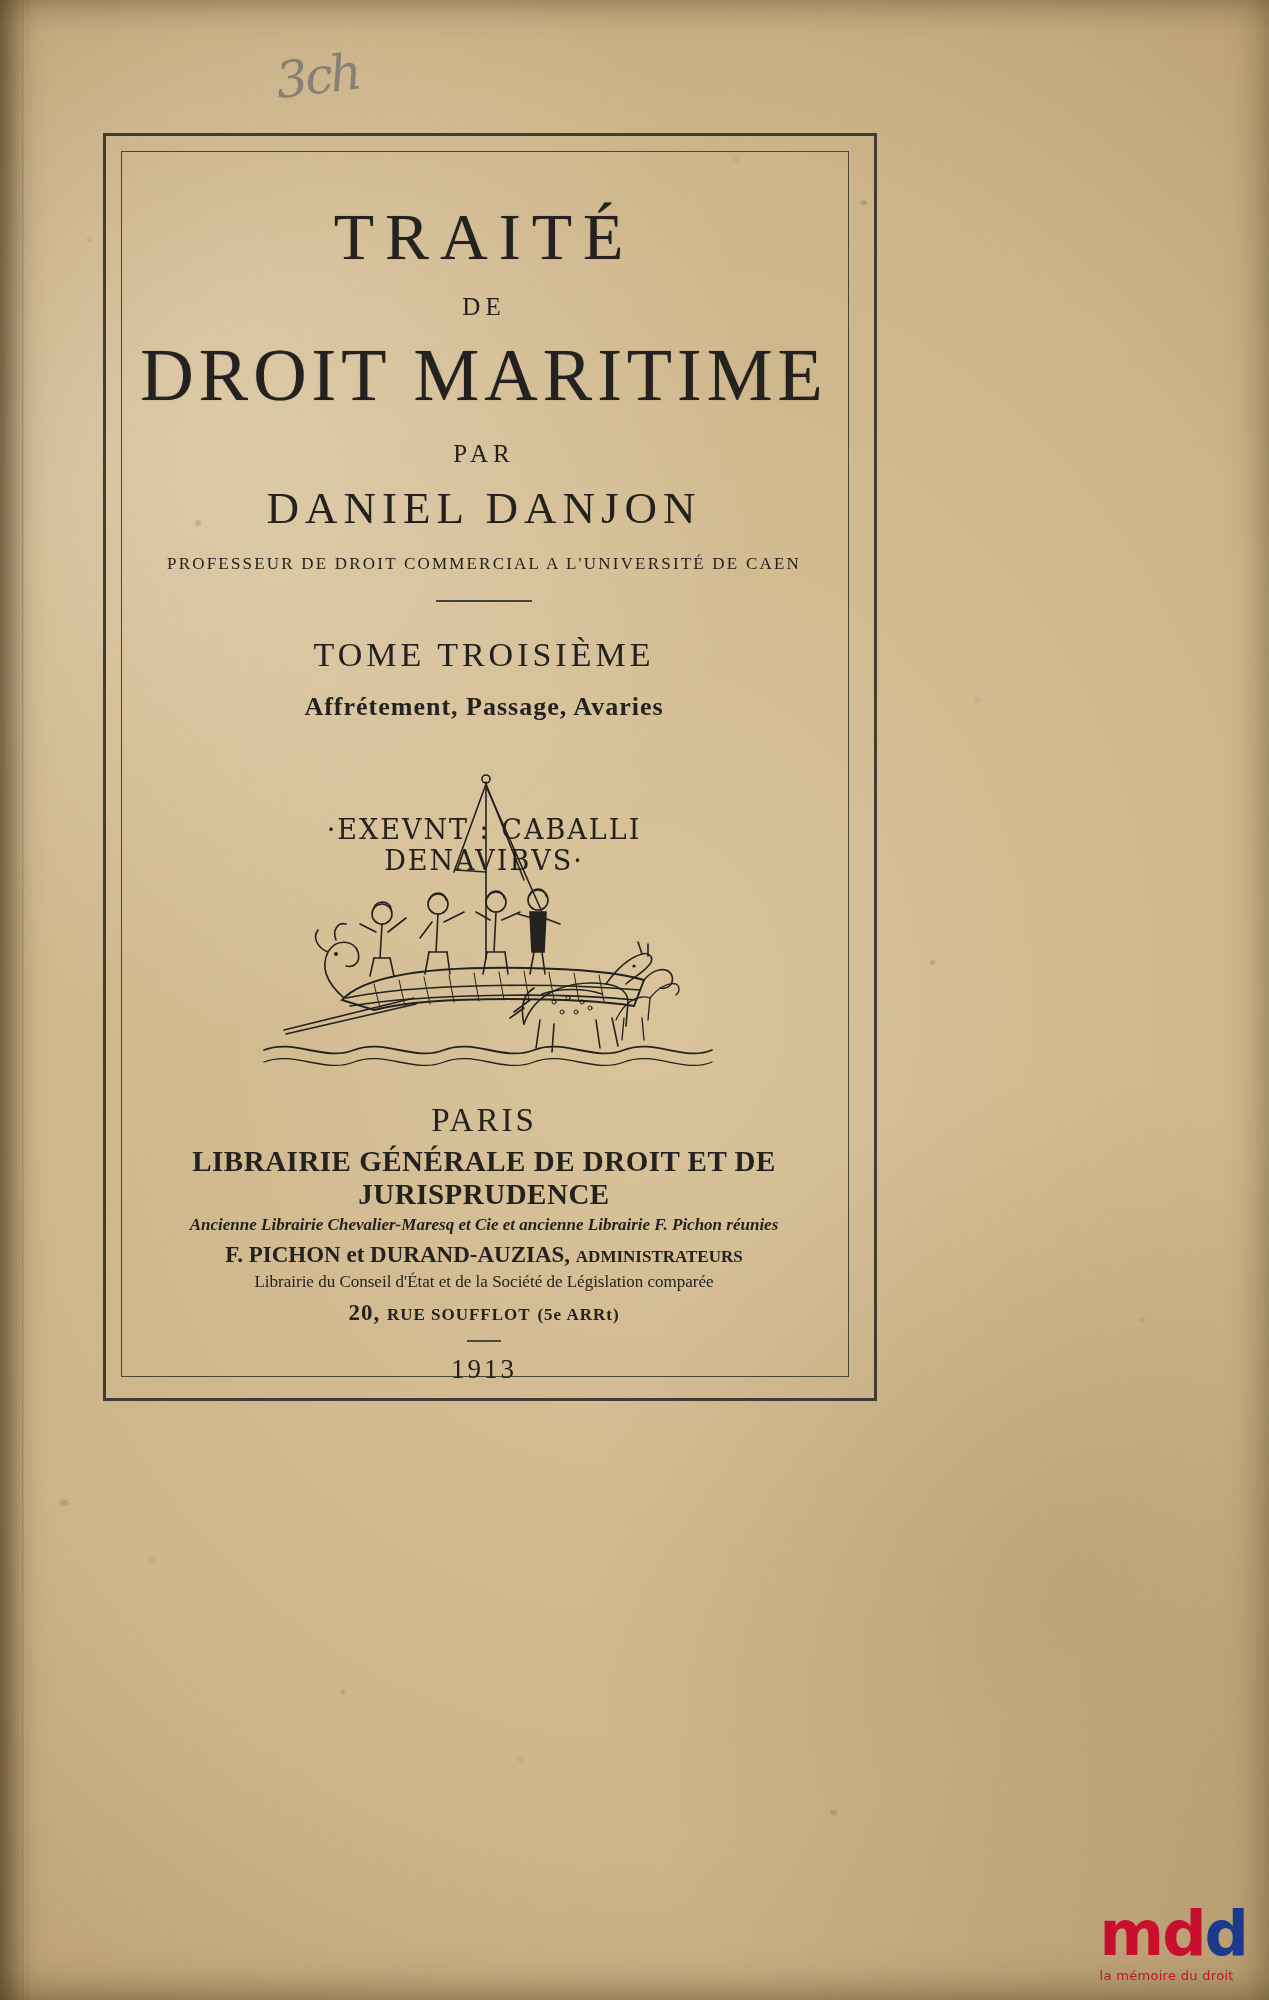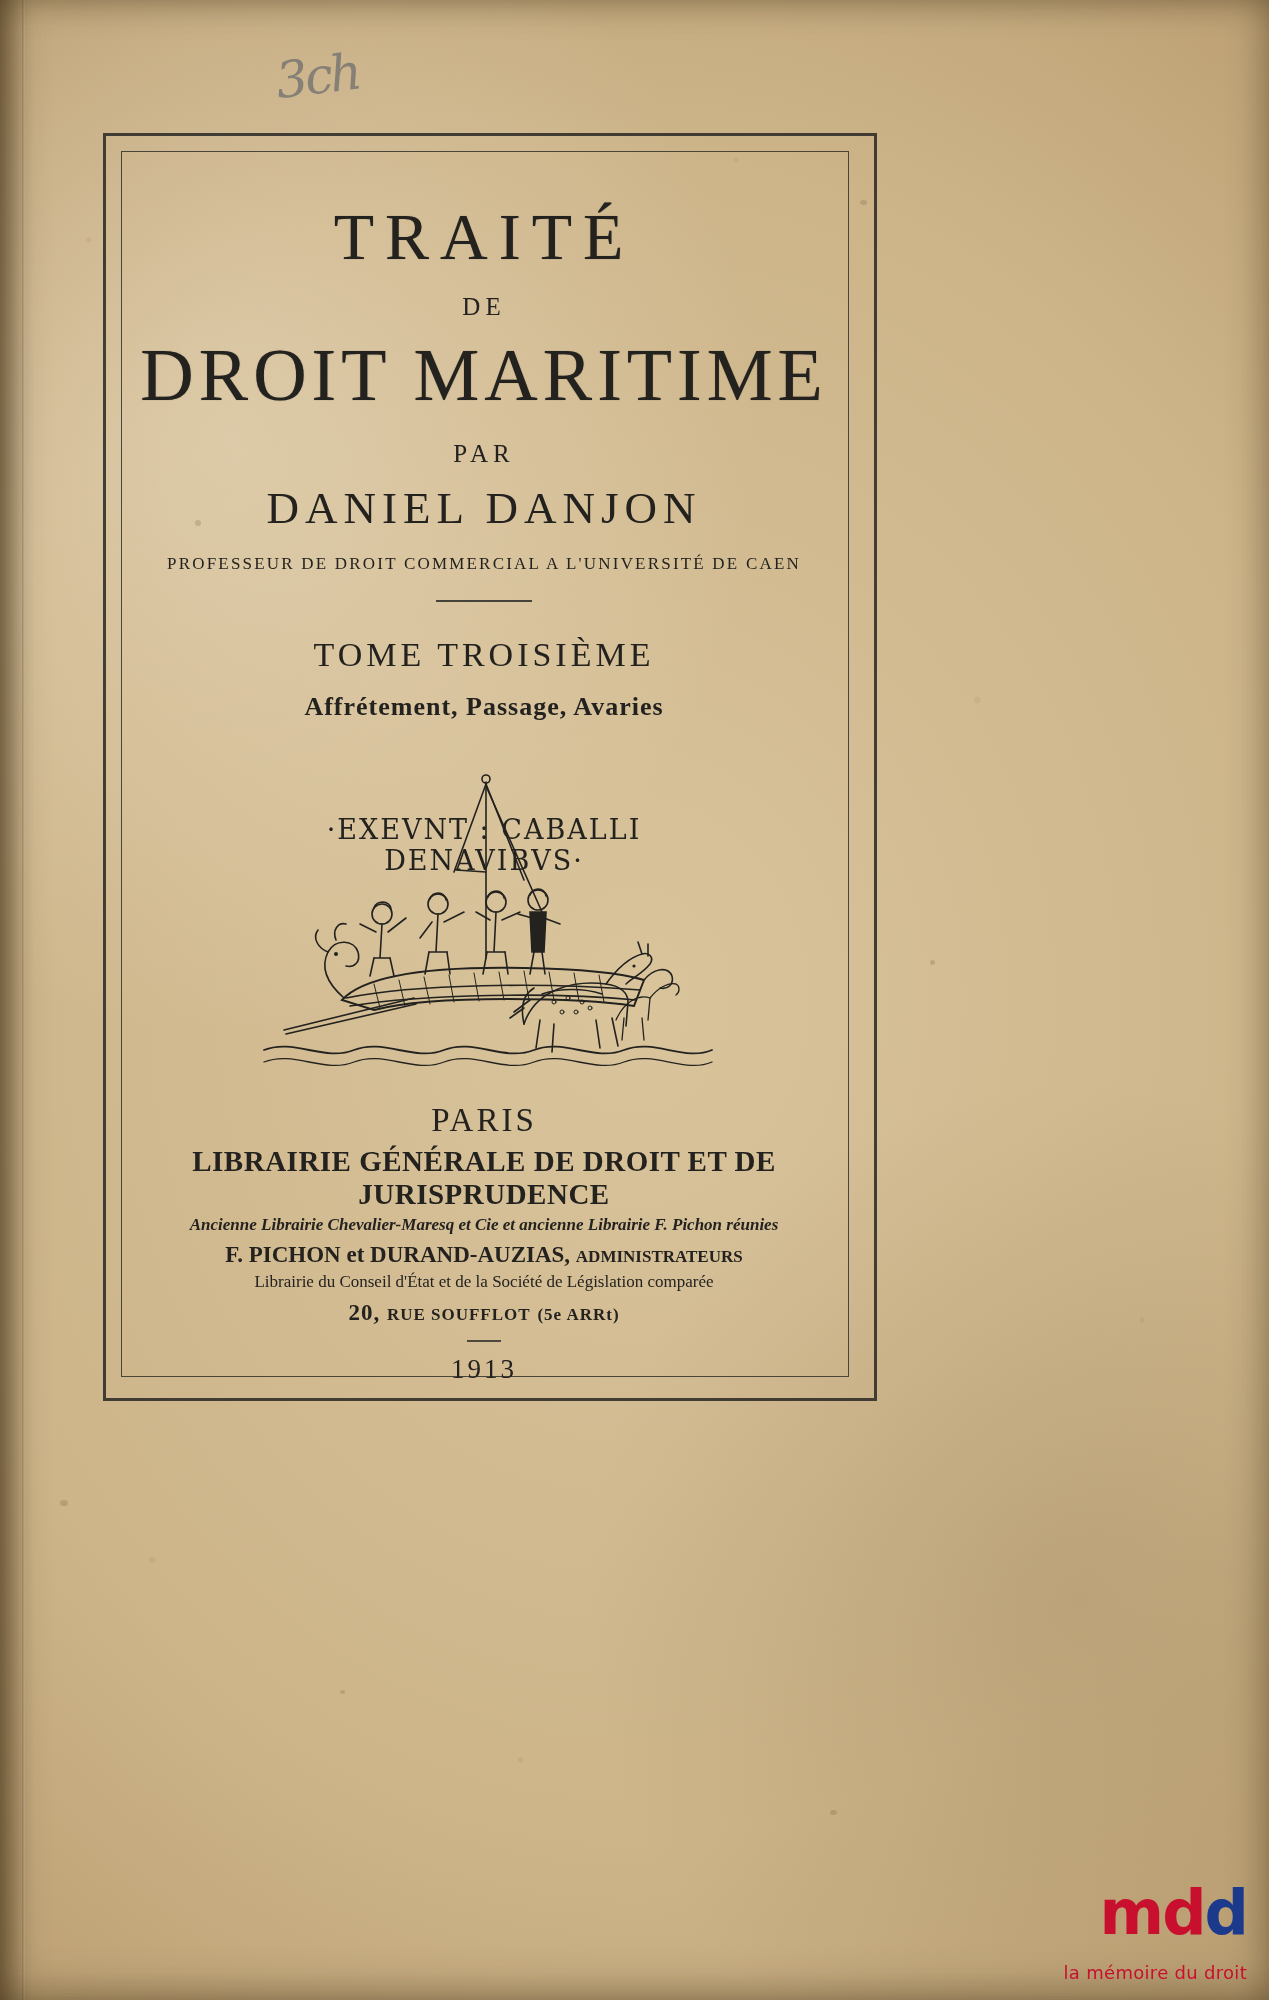--- a/index.html
+++ b/index.html
@@ -224,36 +224,35 @@
     margin-top: 12px;
     font-size: 27px;
     letter-spacing: 3px;
   }
 
   
   .logo {
     position: absolute;
     right: 22px;
     bottom: 18px;
-    text-align: right;
     line-height: 1;
   }
   .logo-mark {
     font-family: "DejaVu Sans", sans-serif;
     font-weight: bold;
     font-size: 62px;
     letter-spacing: -2px;
   }
   .logo-mark .m { color: #c8102e; }
   .logo-mark .d1 { color: #c8102e; }
   .logo-mark .d2 { color: #1b3a8c; }
   .logo-sub {
-    margin-top: 20px;
+    margin-top: 4px;
     font-family: "DejaVu Sans", sans-serif;
-    font-size: 18px;
+    font-size: 13px;
     color: #c8102e;
     letter-spacing: .3px;
   }
   .dust {
     position: absolute;
     pointer-events: none;
     background: rgba(80,62,35,0.18);
     border-radius: 50%;
   }
 </style>

